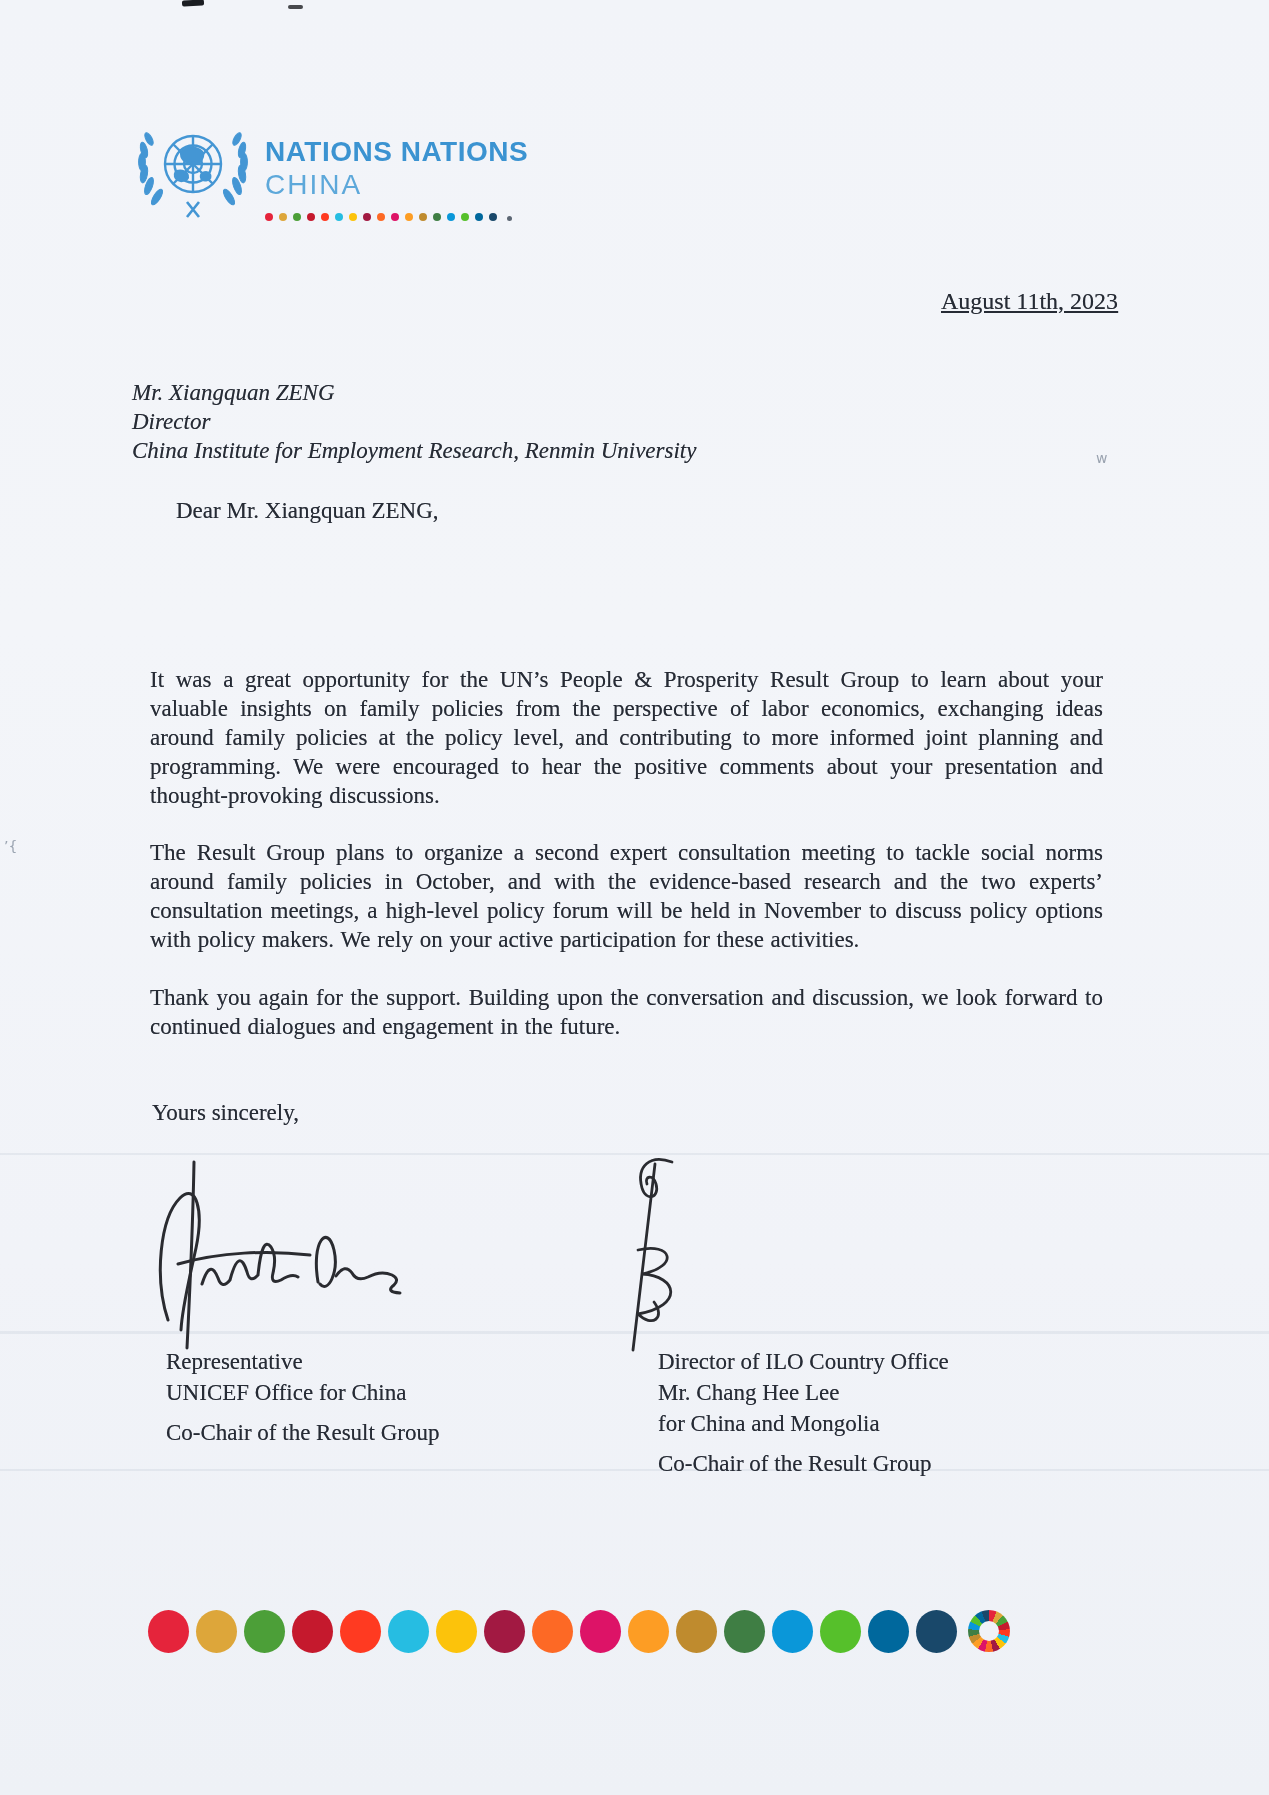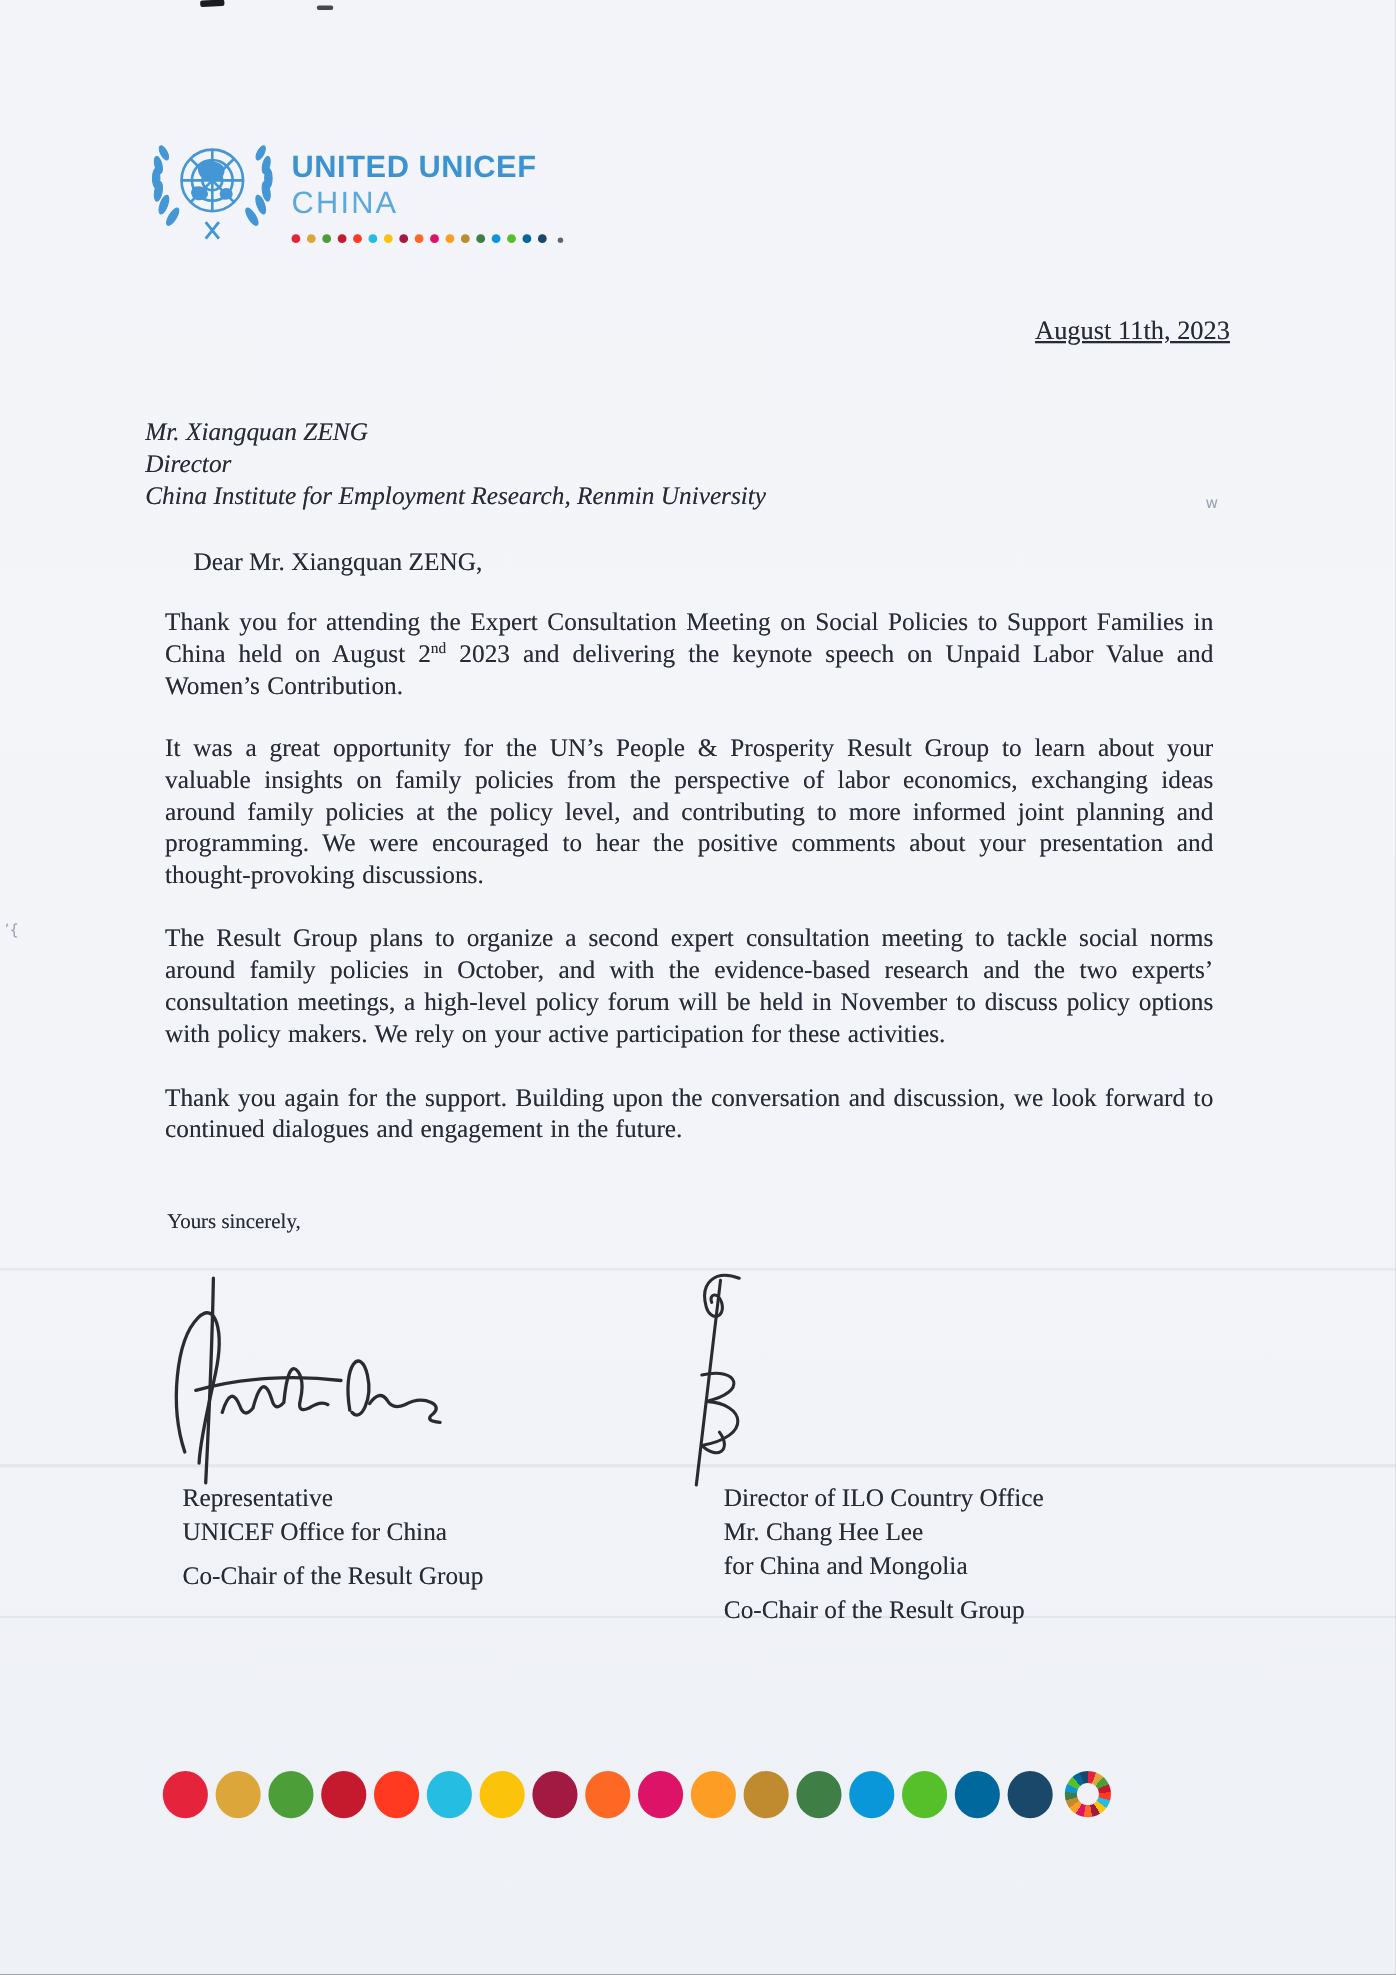--- a/index.html
+++ b/index.html
@@ -22,21 +22,21 @@
   .org-sub{font-family:"Liberation Sans",sans-serif;font-weight:normal;font-size:28px;letter-spacing:2px;color:#5da8da;margin-top:1px;}
   .dots-row{display:flex;align-items:center;}
   .dots-sm{gap:6px;}
   .dots-sm .dot{width:8px;height:8px;border-radius:50%;display:inline-block;}
   .dot-period{width:5px;height:5px;border-radius:50%;background:#5c6673;margin-left:4px;align-self:flex-end;}
   
   .date{font-size:24px;}
   .line{font-size:23px;line-height:29px;}
   .para{font-size:23px;line-height:29px;text-align:justify;margin:0;word-spacing:1px;}
   .para sup{font-size:14px;line-height:0;}
-  .closing{font-size:19px;font-family:Liberation Serif, serif;}
+  .closing{font-size:23px;font-family:Liberation Serif, serif;}
   .sig-block .line{line-height:31px;}
   .sig-role{margin-top:9px;}
   
   .ink{text-shadow:0 0 .5px rgba(38,43,53,.55);}
   
   .dots-lg{gap:7px;}
   .dots-lg .dot{width:41px;height:43px;border-radius:50%;display:inline-block;}
   .sdg-wheel{width:42px;height:42px;border-radius:50%;position:relative;
     background:conic-gradient(#e5243b 0 21deg,#dda63a 0 42deg,#4c9f38 0 64deg,#c5192d 0 85deg,#ff3a21 0 106deg,#26bde2 0 127deg,#fcc30b 0 148deg,#a21942 0 169deg,#fd6925 0 191deg,#dd1367 0 212deg,#fd9d24 0 233deg,#bf8b2e 0 254deg,#3f7e44 0 275deg,#0a97d9 0 296deg,#56c02b 0 318deg,#00689d 0 339deg,#19486a 0 360deg);}
   .sdg-wheel::after{content:"";position:absolute;inset:11px;border-radius:50%;background:#f0f2f7;}
@@ -83,21 +83,21 @@
         <ellipse cx="99" cy="75" rx="9" ry="3.4" transform="rotate(58 99 75)"></ellipse>
         <ellipse cx="107" cy="64" rx="9" ry="3.4" transform="rotate(70 107 64)"></ellipse>
         <ellipse cx="112" cy="52" rx="9" ry="3.4" transform="rotate(80 112 52)"></ellipse>
         <ellipse cx="114" cy="40" rx="9" ry="3.4" transform="rotate(90 114 40)"></ellipse>
         <ellipse cx="112" cy="28" rx="8" ry="3.2" transform="rotate(104 112 28)"></ellipse>
         <ellipse cx="107" cy="17" rx="7" ry="3" transform="rotate(118 107 17)"></ellipse>
         <path d="M57,80 L69,95 M69,80 L57,95" fill="none" stroke-width="2.6"></path>
       </g>
     </svg>
     <div class="abs" style="left:135px;top:14px;">
-      <div class="org-name">UNITED UNICEF</div>
+      <div class="org-name">NATIONS NATIONS</div>
       <div class="org-sub">CHINA</div>
       <div class="dots-row dots-sm" style="margin-top:12px;">
       <span class="dot" style="background: rgb(229, 36, 59);"></span>
           <span class="dot" style="background: rgb(221, 166, 58);"></span>
           <span class="dot" style="background: rgb(76, 159, 56);"></span>
           <span class="dot" style="background: rgb(197, 25, 45);"></span>
           <span class="dot" style="background: rgb(255, 58, 33);"></span>
           <span class="dot" style="background: rgb(38, 189, 226);"></span>
           <span class="dot" style="background: rgb(252, 195, 11);"></span>
           <span class="dot" style="background: rgb(162, 25, 66);"></span>
@@ -118,23 +118,20 @@
   <div class="abs date ink" style="left:941px;top:288px;text-decoration:underline;">August 11th, 2023</div>
 
   <div class="abs" style="left:132px;top:378px;width:700px;font-style:italic;">
     <div class="line ink">Mr. Xiangquan ZENG</div>
     <div class="line ink">Director</div>
     <div class="line ink">China Institute for Employment Research, Renmin University</div>
   </div>
 
   <div class="abs line ink" style="left:150px;top:496px;margin-left:26px;">Dear Mr. Xiangquan ZENG,</div>
 
-  <p class="abs para ink" style="left:150px;top:551px;width:953px;">
-    <span>Thank you for attending the Expert Consultation Meeting on Social Policies to Support Families in China held on August 2</span><sup>nd</sup><span> 2023 and delivering the keynote speech on Unpaid Labor Value and Women’s Contribution.</span>
-  </p>
   <p class="abs para ink" style="left:150px;top:665px;width:953px;">It was a great opportunity for the UN’s People &amp; Prosperity Result Group to learn about your valuable insights on family policies from the perspective of labor economics, exchanging ideas around family policies at the policy level, and contributing to more informed joint planning and programming. We were encouraged to hear the positive comments about your presentation and thought-provoking discussions.</p>
   <p class="abs para ink" style="left:150px;top:838px;width:953px;">The Result Group plans to organize a second expert consultation meeting to tackle social norms around family policies in October, and with the evidence-based research and the two experts’ consultation meetings, a high-level policy forum will be held in November to discuss policy options with policy makers. We rely on your active participation for these activities.</p>
   <p class="abs para ink" style="left:150px;top:983px;width:953px;">Thank you again for the support. Building upon the conversation and discussion, we look forward to continued dialogues and engagement in the future.</p>
 
   <div class="abs closing ink" style="left:152px;top:1100px;">Yours sincerely,</div>
 
   <svg class="abs" style="left:150px;top:1158px;" width="260" height="195" viewBox="0 0 260 195">
     <g stroke="#1a1b20" fill="none" stroke-width="3" stroke-linecap="round" opacity=".92">
       <path d="M44,4 C43,60 40,130 37,190"></path>
       <path d="M18,162 C4,120 10,60 30,40 C46,24 54,52 46,90 C40,118 32,150 31,172"></path>

